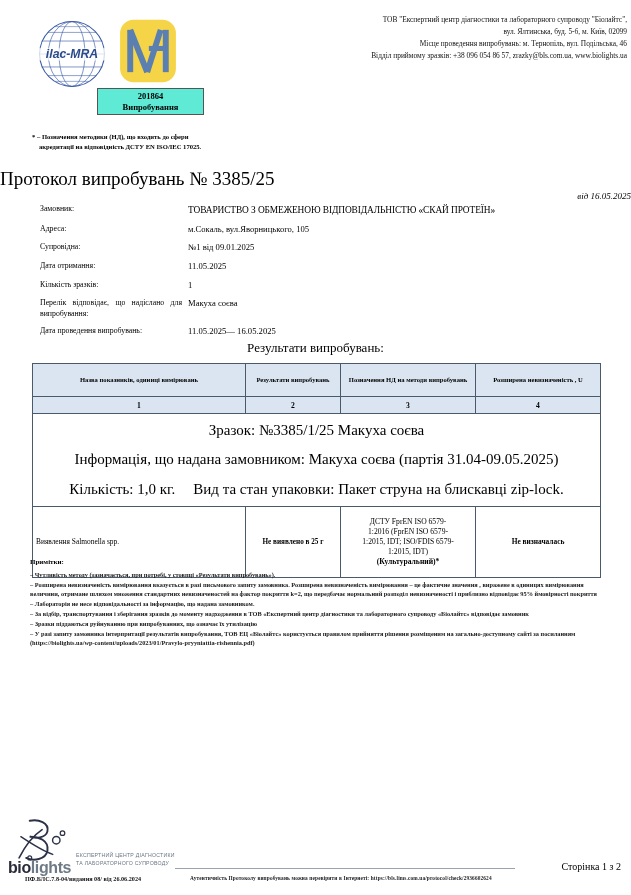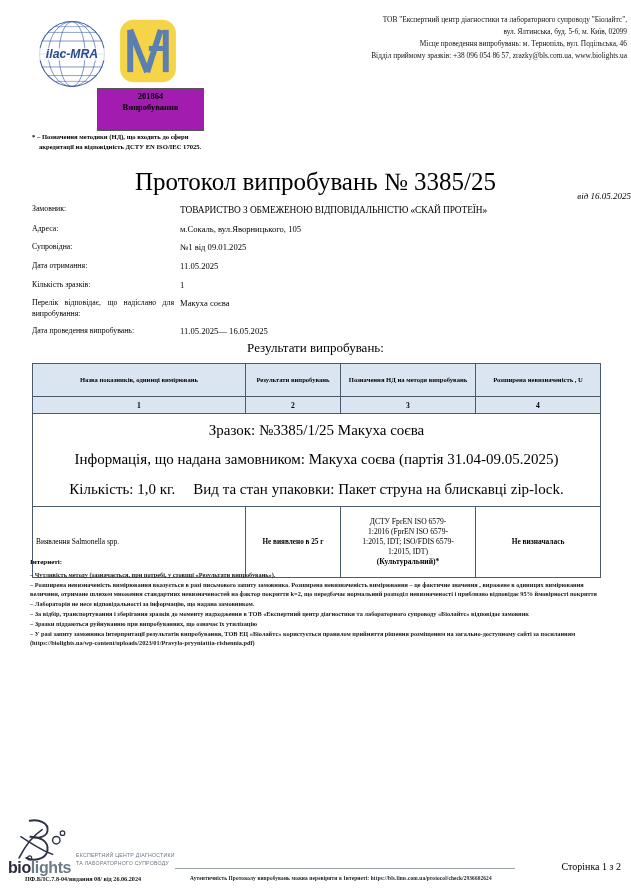--- a/index.html
+++ b/index.html
@@ -41,23 +41,23 @@
     top: 18px;
     width: 60px;
     height: 66px;
   }
   .cert-box {
     position: absolute;
     left: 97px;
     top: 88px;
     width: 105px;
     border: 1px solid #555;
-    background: #a21caf;
-    text-align: center;
-    padding: 2px 0 18px 0;
+    background: #5eead4;
+    text-align: center;
+    padding: 2px 0 2px 0;
     line-height: 1.25;
   }
   .cert-box div {
     font-size: 8.5px;
     font-weight: bold;
     font-family: "Liberation Serif", serif;
   }
   .org-block {
     position: absolute;
     left: 285px;
@@ -81,22 +81,21 @@
     line-height: 1.55;
     color: #000;
   }
   .asterisk-note .ln2 { padding-left: 7px; display: block; }
 
   
   .doc-title {
     position: absolute;
     left: 0; right: 0;
     top: 168px;
-    text-align: center;
-    font-size: 25px;
+    font-size: 19px;
     font-family: "Liberation Serif", serif;
   }
   .doc-date {
     position: absolute;
     left: 0; right: 0;
     top: 191px;
     text-align: right;
     font-size: 9px;
     font-style: italic;
   }
@@ -107,20 +106,21 @@
     left: 32px;
     top: 204px;
     width: 570px;
   }
   .meta-row {
     display: flex;
     align-items: flex-start;
     margin-bottom: 7.5px;
     font-size: 7.8px;
     line-height: 1.3;
+    margin-left: 8px;
   }
   .meta-label {
     width: 148px;
     flex: 0 0 148px;
     padding-right: 6px;
     box-sizing: border-box;
   }
   .meta-label.justify {
     text-align: justify;
     text-align-last: justify;
@@ -419,21 +419,21 @@
           <div data-name="nd-line-3">1:2015, IDT; ISO/FDIS 6579-</div>
           <div data-name="nd-line-4">1:2015, IDT)</div>
           <div class="bold" data-name="nd-line-5">(Культуральний)*</div>
         </td>
         <td class="data-u-cell" data-name="row-uncertainty">Не визначалась</td>
       </tr>
     </tbody>
   </table>
 
   <div class="notes" data-name="notes-section">
-    <div class="notes-title" data-name="notes-title">Інтернеті:</div>
+    <div class="notes-title" data-name="notes-title">Примітки:</div>
     <div class="notes-list" data-name="notes-list">
       <p data-name="note-item">– Чутливість методу (зазначається, при потребі, у стовпці «Результати випробувань»).</p>
       <p data-name="note-item">– Розширена невизначеність вимірювання вказується в разі письмового запиту замовника. Розширена невизначеність вимірювання – це фактичне значення , виражене в одиницях вимірювання величини, отримане шляхом множення стандартних невизначеностей на фактор покриття k=2, що передбачає нормальний розподіл невизначеності і приблизно відповідає 95% ймовірності покриття</p>
       <p data-name="note-item">– Лабораторія не несе відповідальності за інформацію, що надана замовником.</p>
       <p data-name="note-item">– За відбір, транспортування і зберігання зразків до моменту надходження в ТОВ «Експертний центр діагностики та лабораторного супроводу «Біолайтс» відповідає замовник</p>
       <p data-name="note-item">– Зразки піддаються руйнуванню при випробуваннях, що означає їх утилізацію</p>
       <p data-name="note-item">– У разі запиту замовника інтерпритації результатів випробування, ТОВ ЕЦ «Біолайтс» користується правилом прийняття рішення розміщеним на загально-доступному сайті за посиланням (https://biolights.ua/wp-content/uploads/2023/01/Pravylo-pryyniattia-rishennia.pdf)</p>
     </div>
   </div>
 

